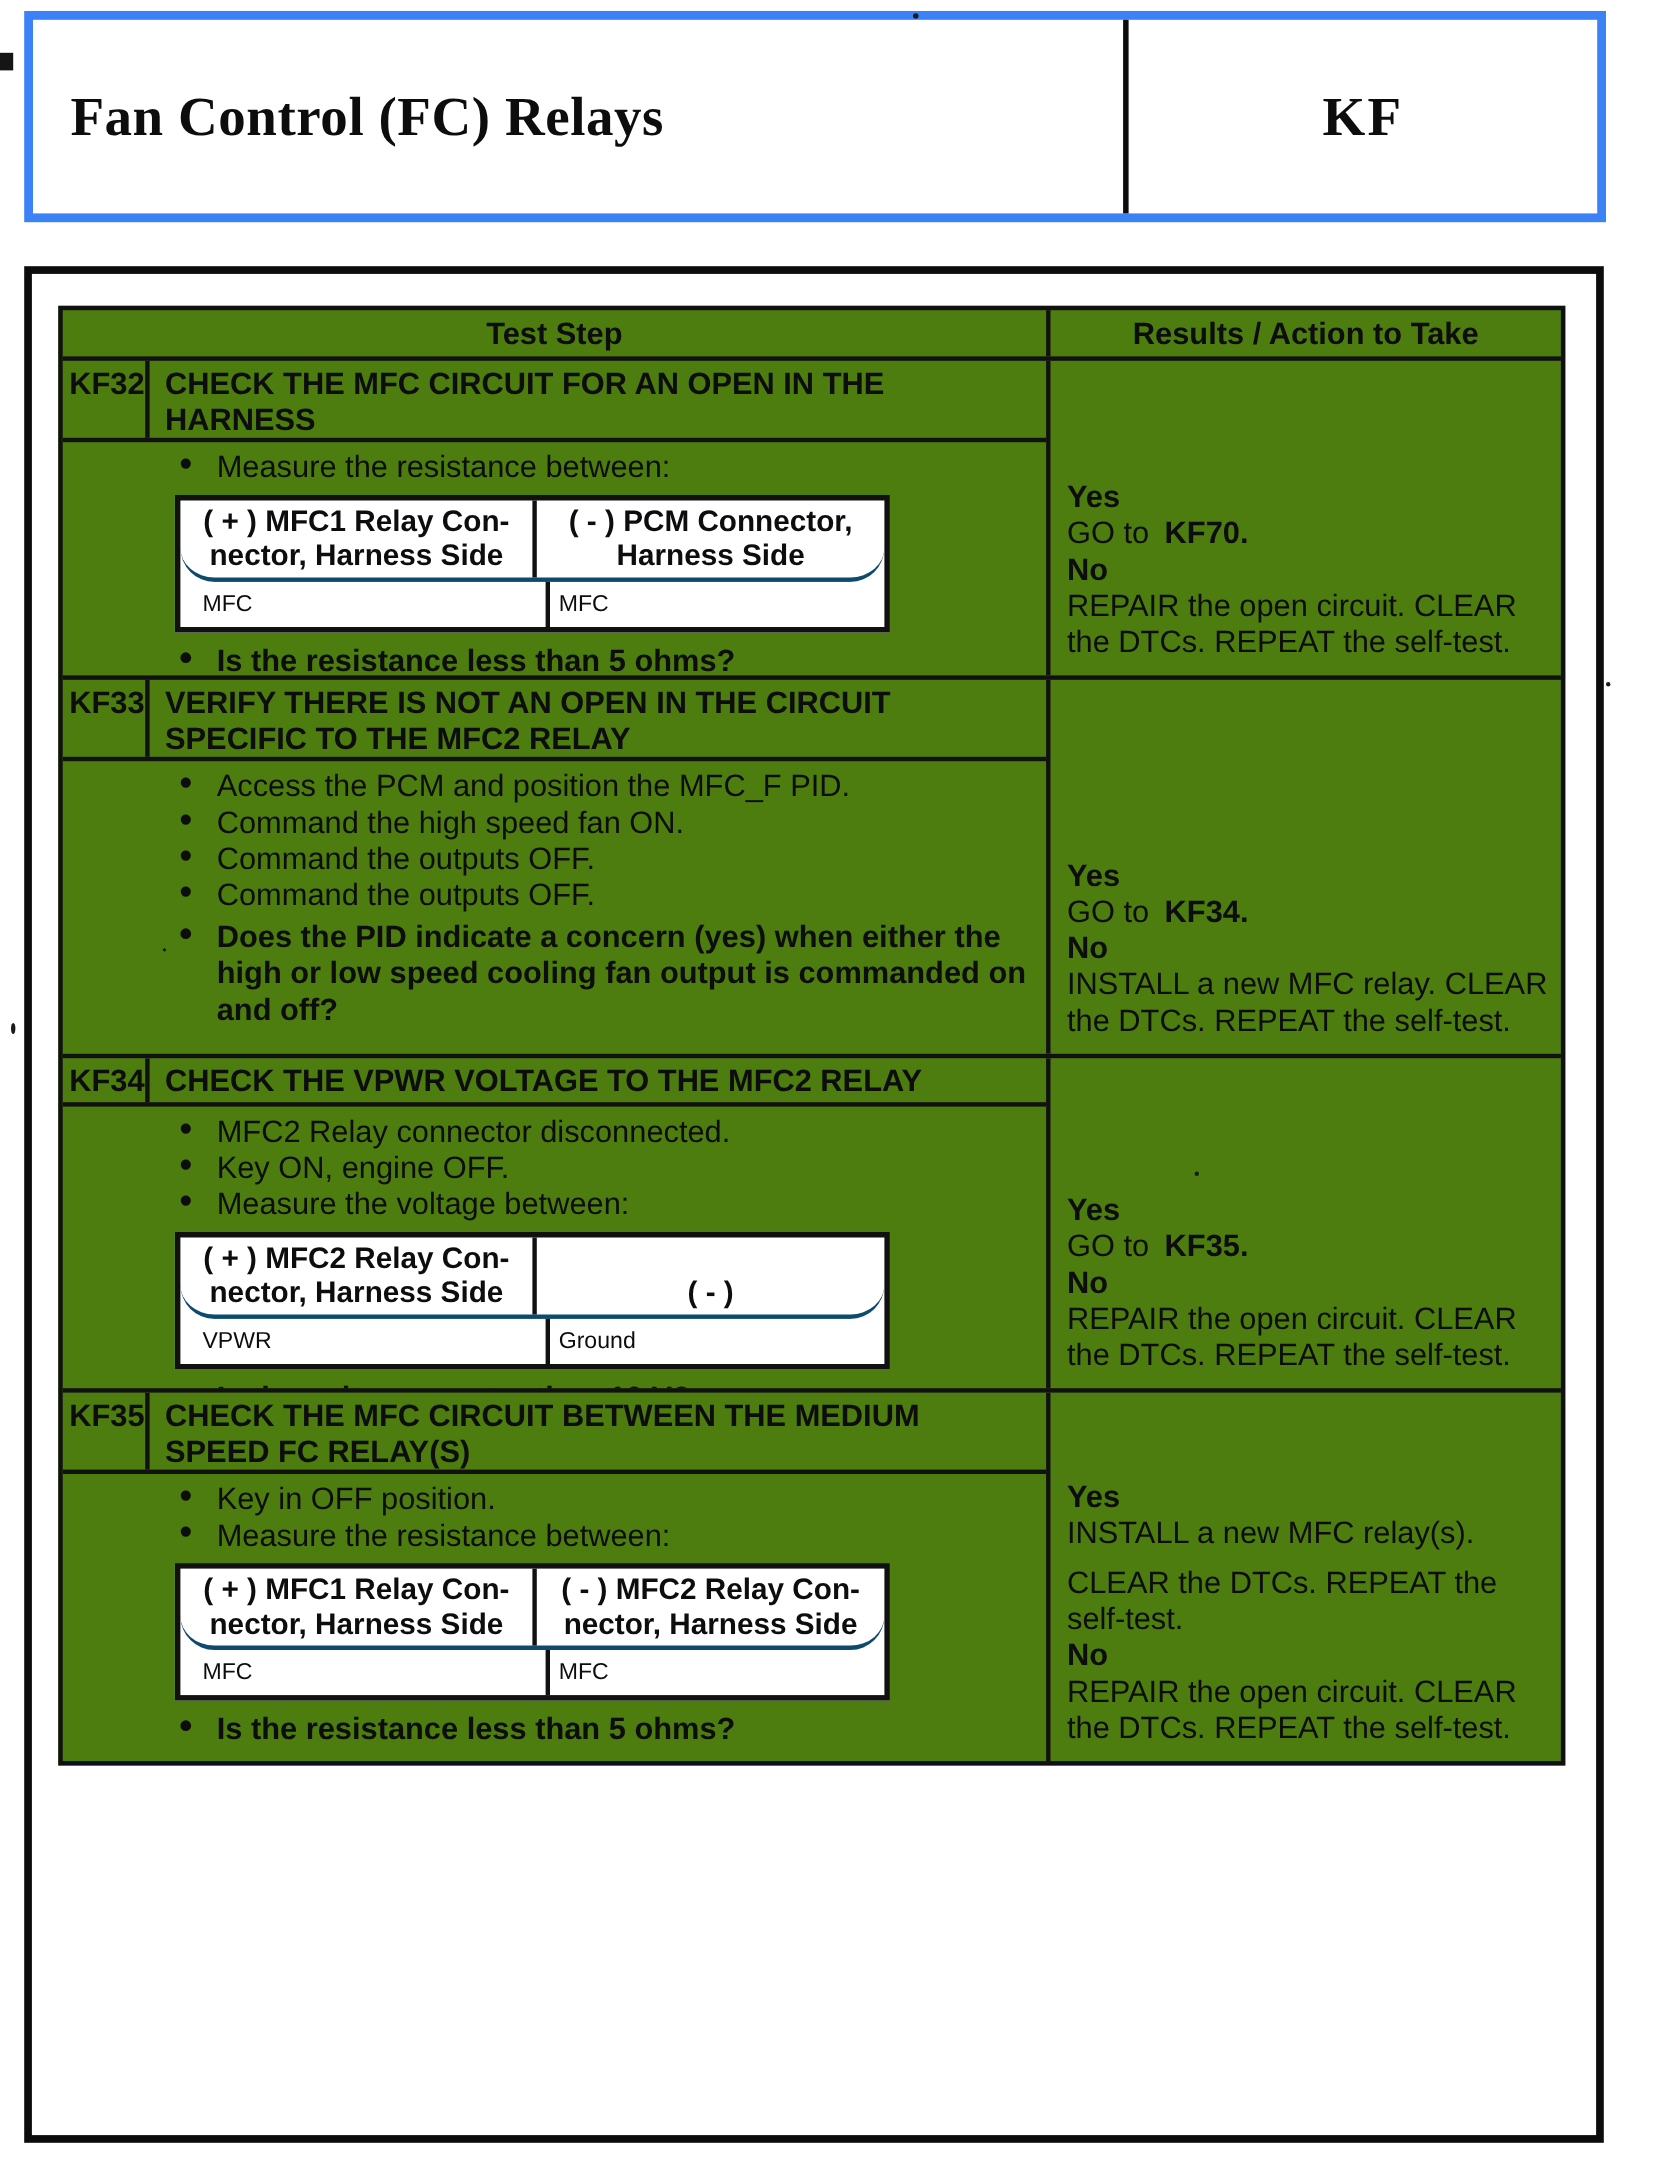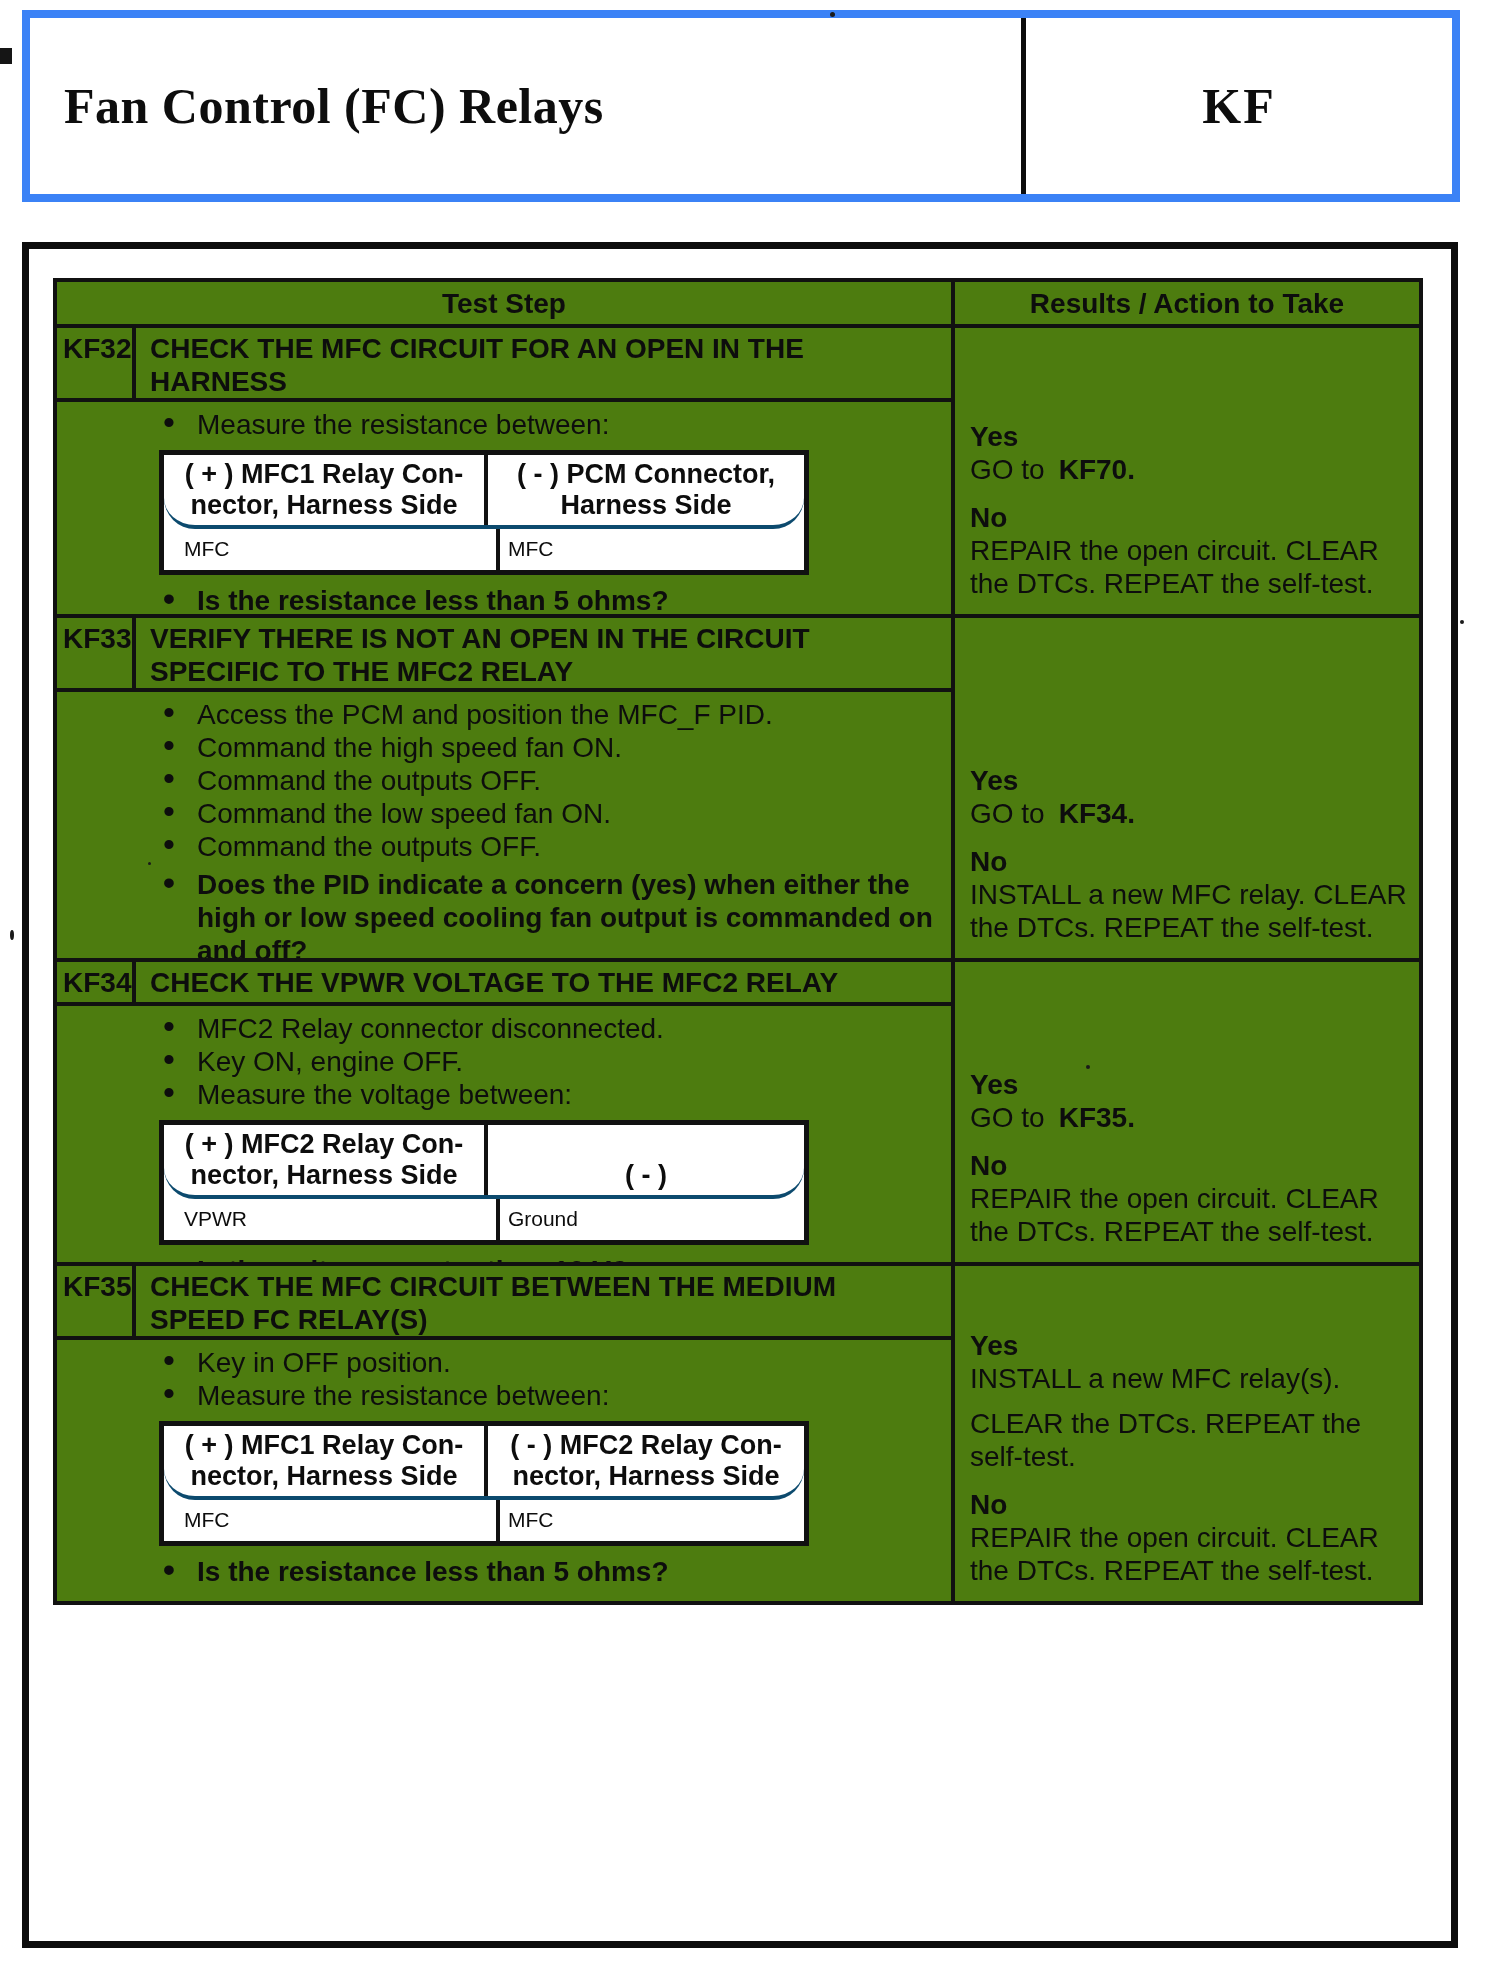--- a/index.html
+++ b/index.html
@@ -114,21 +114,21 @@
   }
 
   
   .tright {
     flex: 1;
     display: flex; flex-direction: column;
     justify-content: flex-end;
     padding: 10px 8px 14px 15px;
   }
   .rlabel { font-weight: bold; }
-  .rlabel.rgap-top { margin-top: 15px; }
+  .rlabel.rgap-top { }
   .rtarget { font-weight: bold; margin-left: 14px; }
   .rline.rgap-top { margin-top: 12px; }
 
   
   .speck { position: absolute; background: #1a1a1a; border-radius: 50%; }
   .edge-mark { position: absolute; background: #151515; }
 </style>
 </head>
 <body>
 
@@ -193,21 +193,20 @@
       <div class="ttitle two-line">
         <div class="tid">KF33</div>
         <div class="ttext">VERIFY THERE IS NOT AN OPEN IN THE CIRCUIT
 SPECIFIC TO THE MFC2 RELAY</div>
       </div>
       <div class="tbody">
         <ul class="bullets">
           <li>Access the PCM and position the MFC_F PID.</li>
           <li>Command the high speed fan ON.</li>
           <li>Command the outputs OFF.</li>
-          <li>Command the low speed fan ON.</li>
           <li>Command the outputs OFF.</li>
         </ul>
         <ul class="bullets qbullet">
           <li>Does the PID indicate a concern (yes) when either the high or low speed cooling fan output is commanded on and off?</li>
         </ul>
       </div>
     </div>
     <div class="tright">
       <div class="rlabel">Yes</div>
       <div class="rline">

